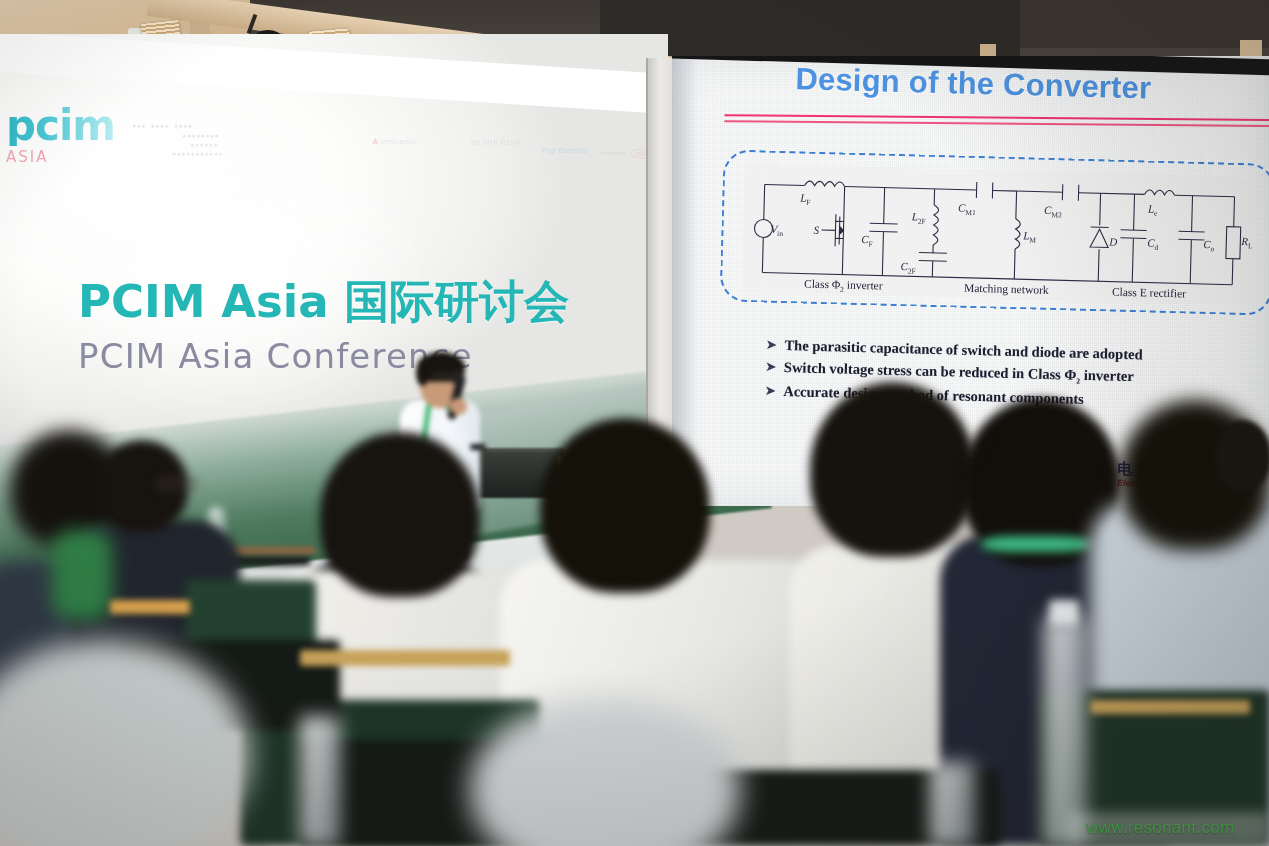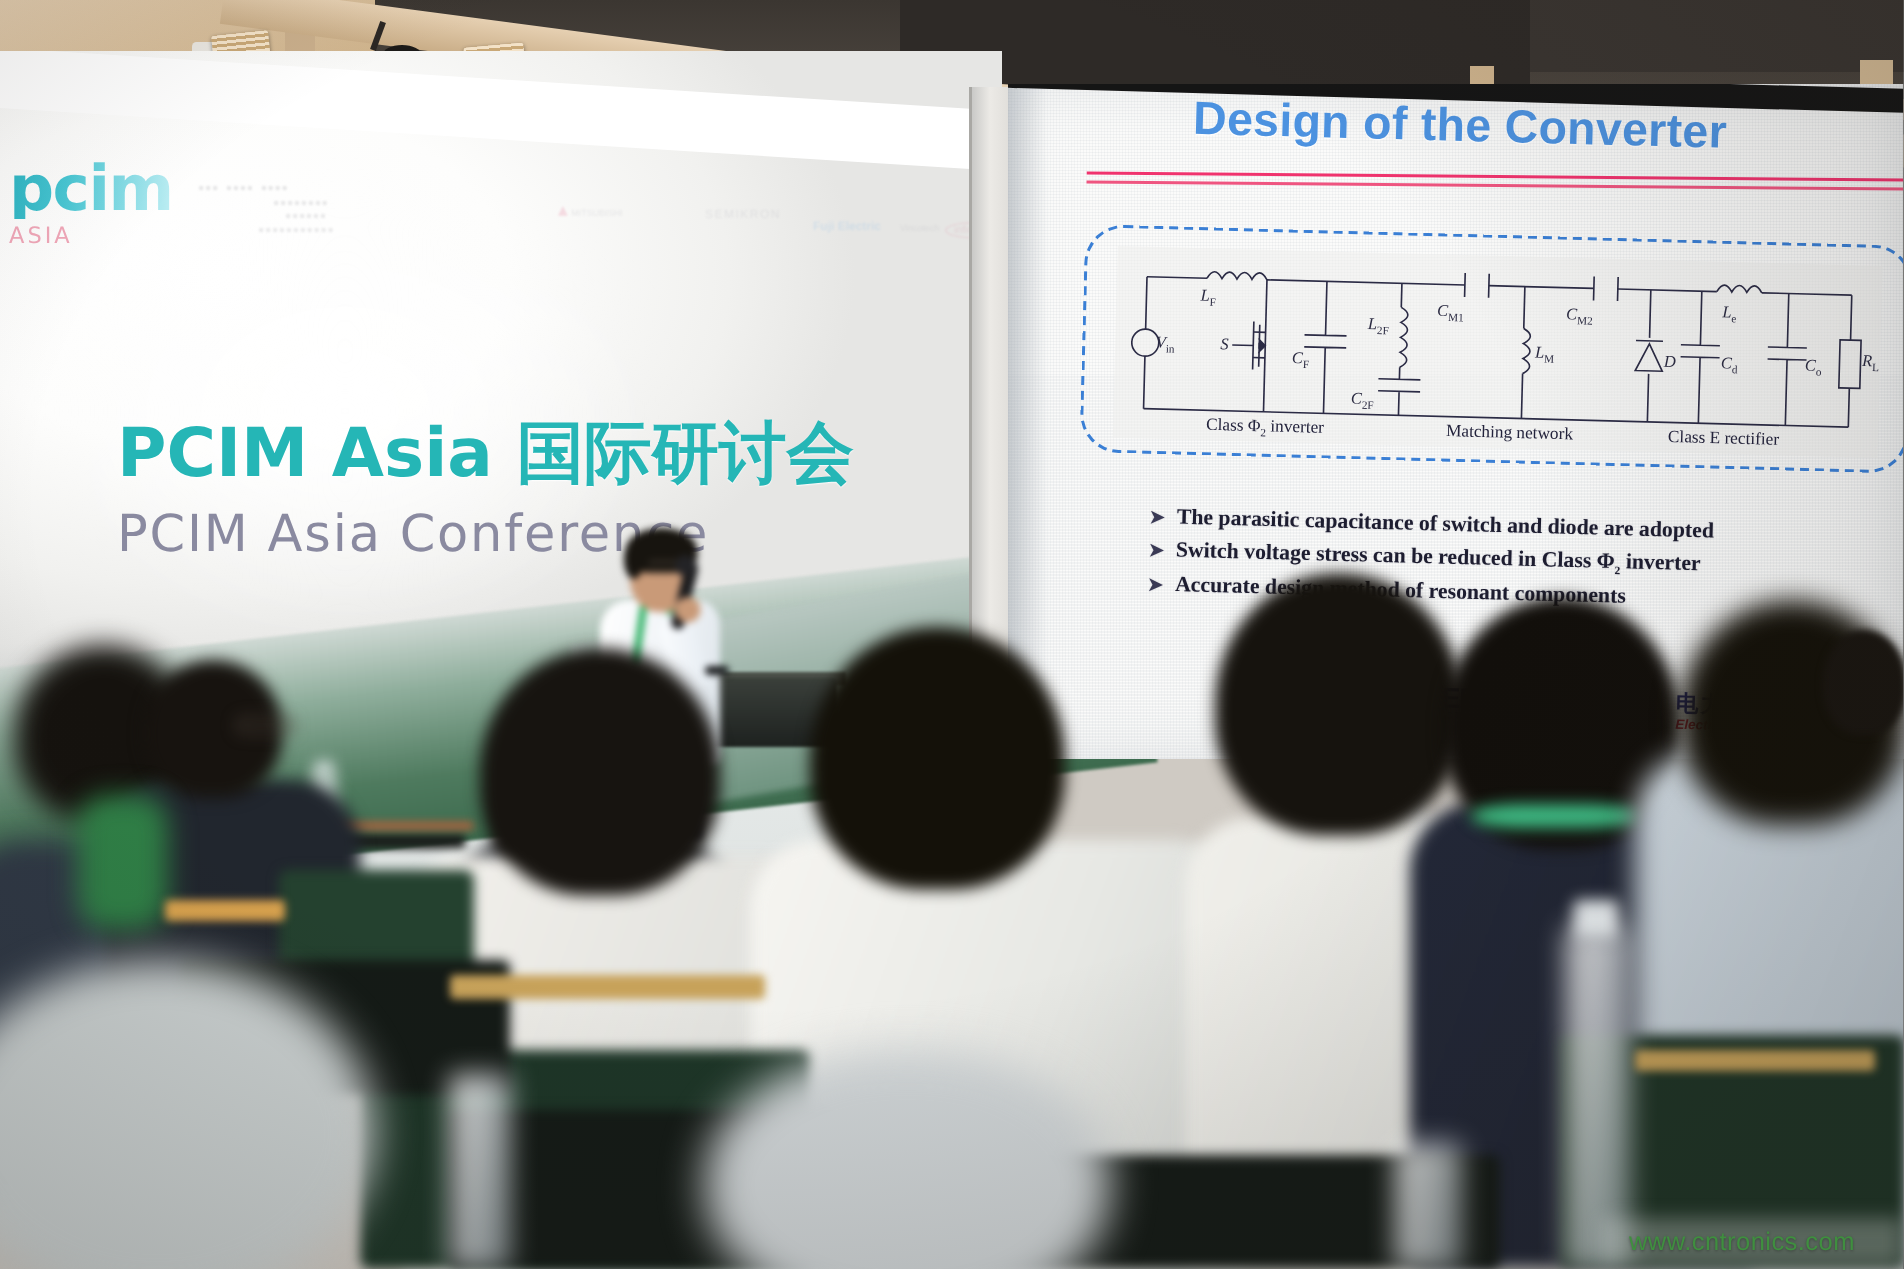--- a/index.html
+++ b/index.html
@@ -555,15 +555,15 @@
   <div class="bottle blur-m" style="left:1049px;top:600px;width:30px;height:26px;background:#e9eef1;"></div>
   <div class="bottle blur-l" style="left:930px;top:762px;width:44px;height:84px;"></div>
 
   <div class="table-edge blur-l" style="left:300px;top:650px;width:210px;height:16px;"></div>
   <div class="table-edge blur-l" style="left:1090px;top:700px;width:160px;height:14px;"></div>
   <div class="table-edge blur-l" style="left:110px;top:600px;width:80px;height:14px;background:#d8a24e;"></div>
 
   <div class="vignette"></div>
 
   <div class="wm-bg"></div>
-  <div class="watermark">www.cntronics.com</div>
+  <div class="watermark">www.resonant.com</div>
 
 </div>
 
 </body></html>

